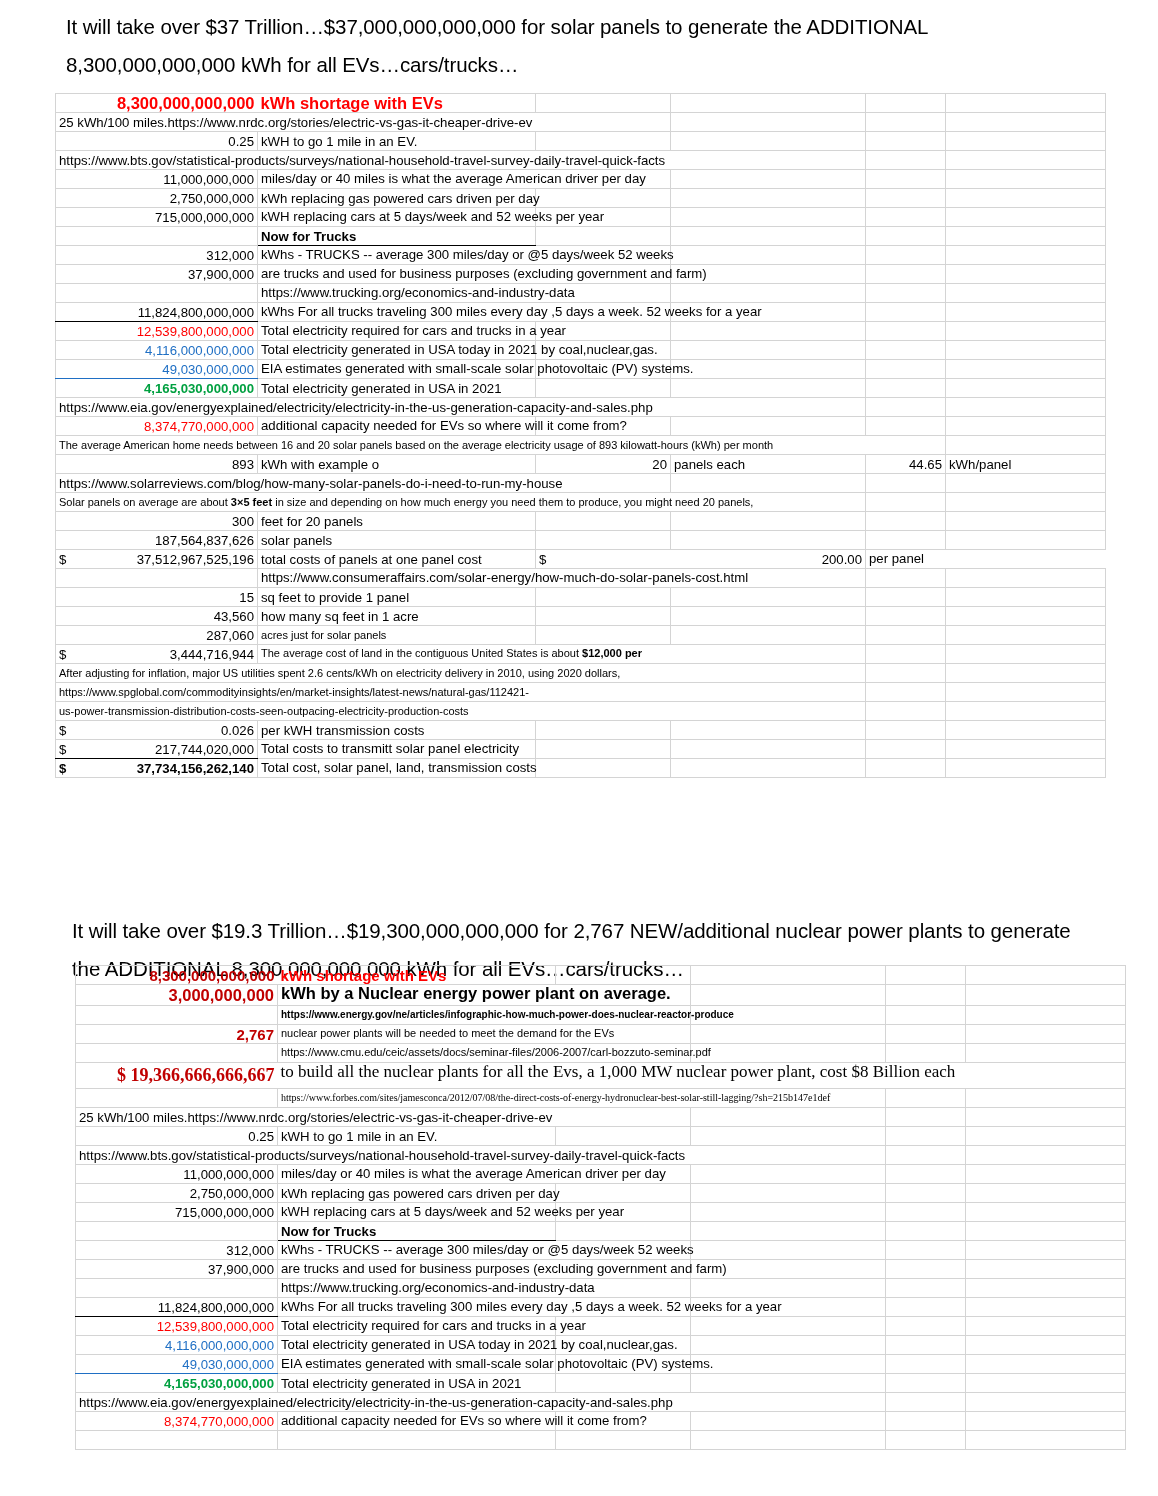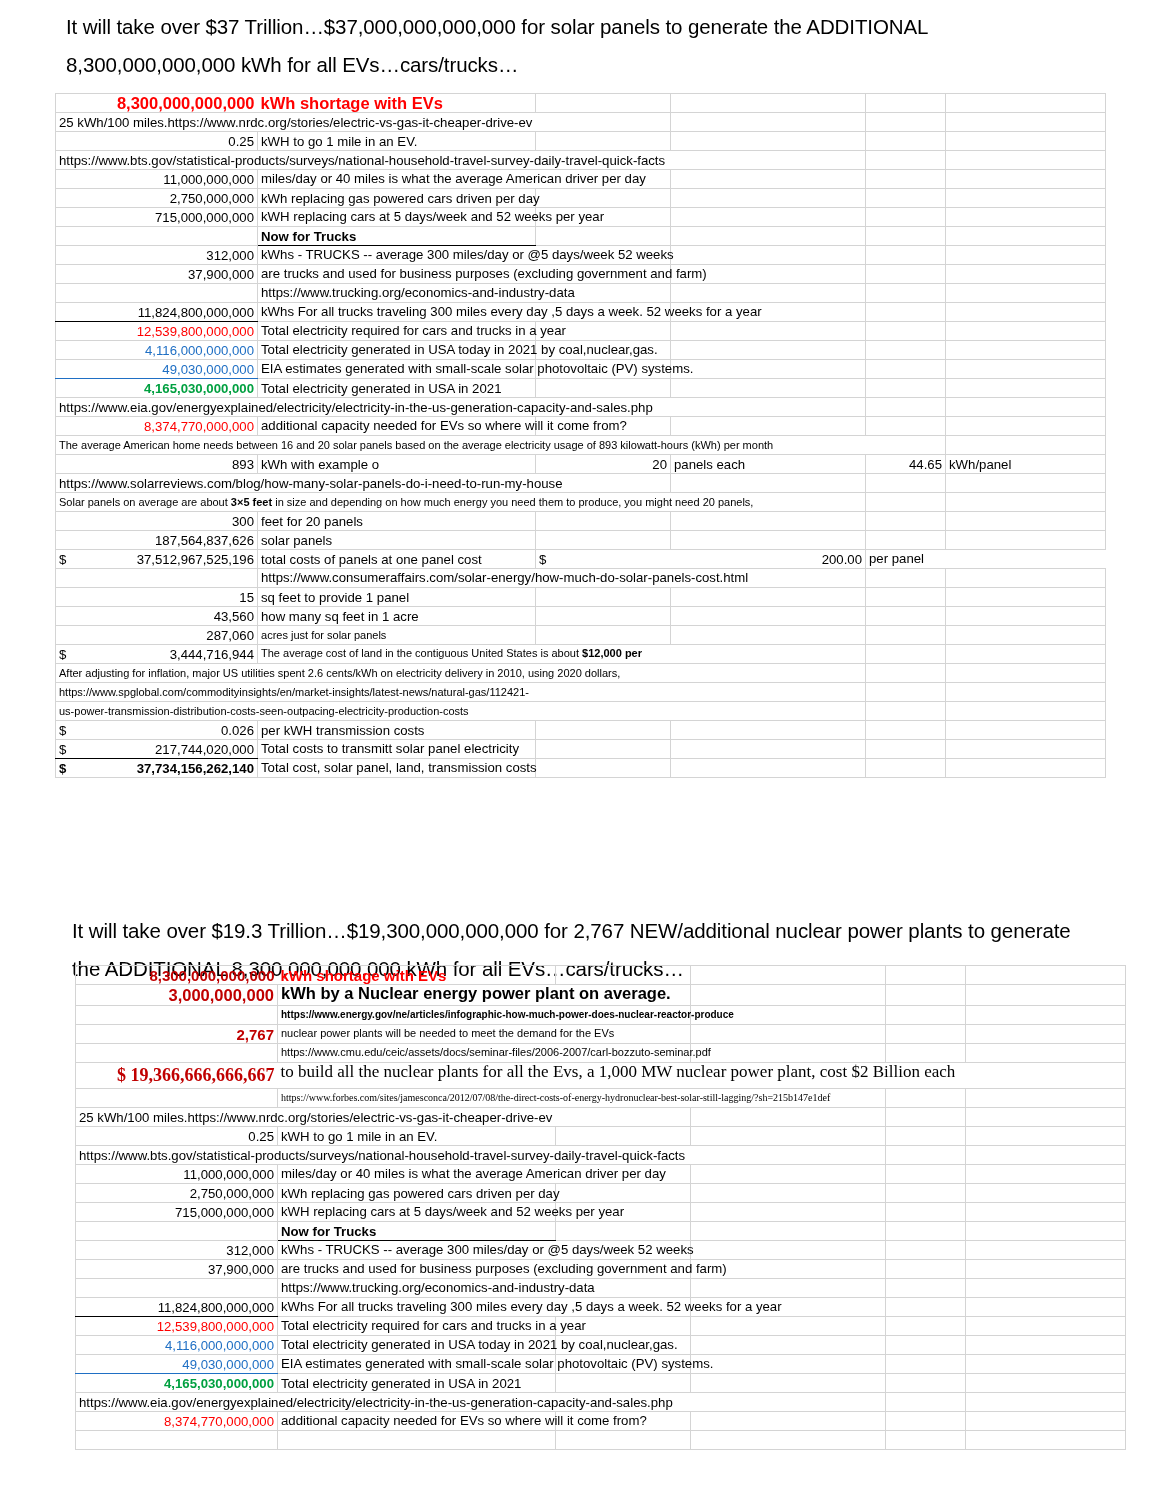--- a/index.html
+++ b/index.html
@@ -505,21 +505,21 @@
             <span>https://www.cmu.edu/ceic/assets/docs/seminar-files/2006-2007/carl-bozzuto-seminar.pdf</span>
           </td>
         <td></td>
         <td></td>
         <td></td>
       </tr>
 
       <tr style="height:26px">
         <td class="num b c-darkred serif no-r" style="font-size:18px" colspan="2">$ 19,366,666,666,667</td>
         <td class="txt serif spill no-l" colspan="5" style="font-size:17px">
-            <span>to build all the nuclear plants for all the Evs,  a 1,000 MW  nuclear  power plant, cost $2 Billion each</span>
+            <span>to build all the nuclear plants for all the Evs,  a 1,000 MW  nuclear  power plant, cost $8 Billion each</span>
           </td>
       </tr>
 
       <tr>
         <td class="num no-r"></td>
         <td class="num no-l"></td>
         <td class="txt serif xsm spill" colspan="3">
             <span>https://www.forbes.com/sites/jamesconca/2012/07/08/the-direct-costs-of-energy-hydronuclear-best-solar-still-lagging/?sh=215b147e1def</span>
           </td>
         <td></td>

